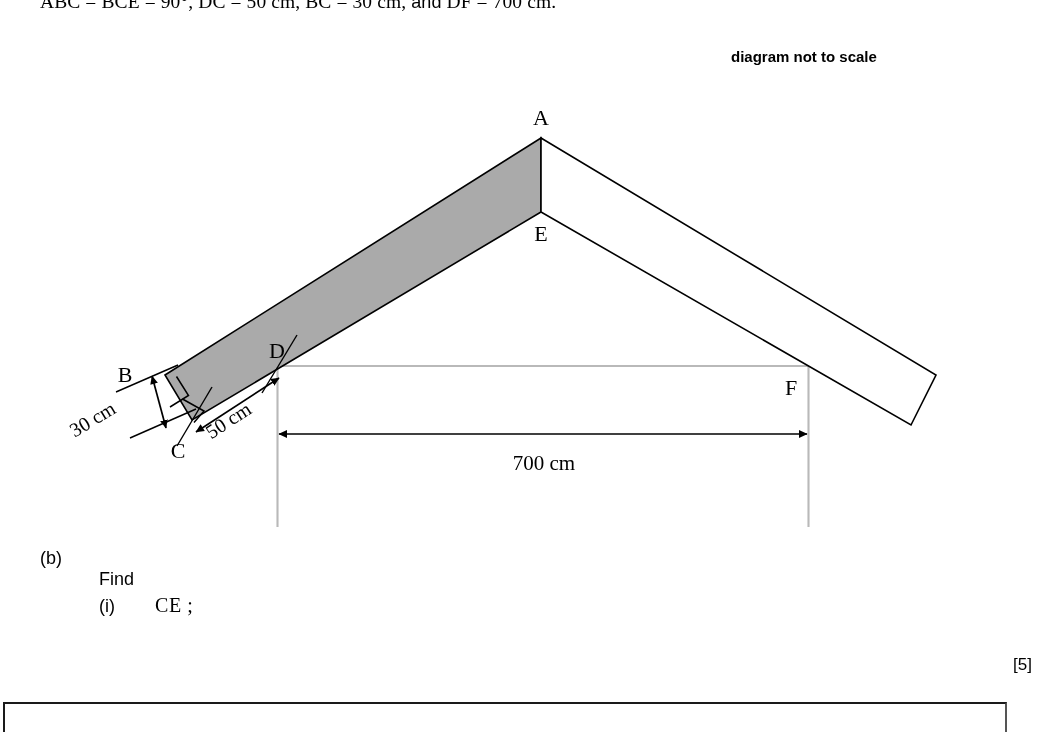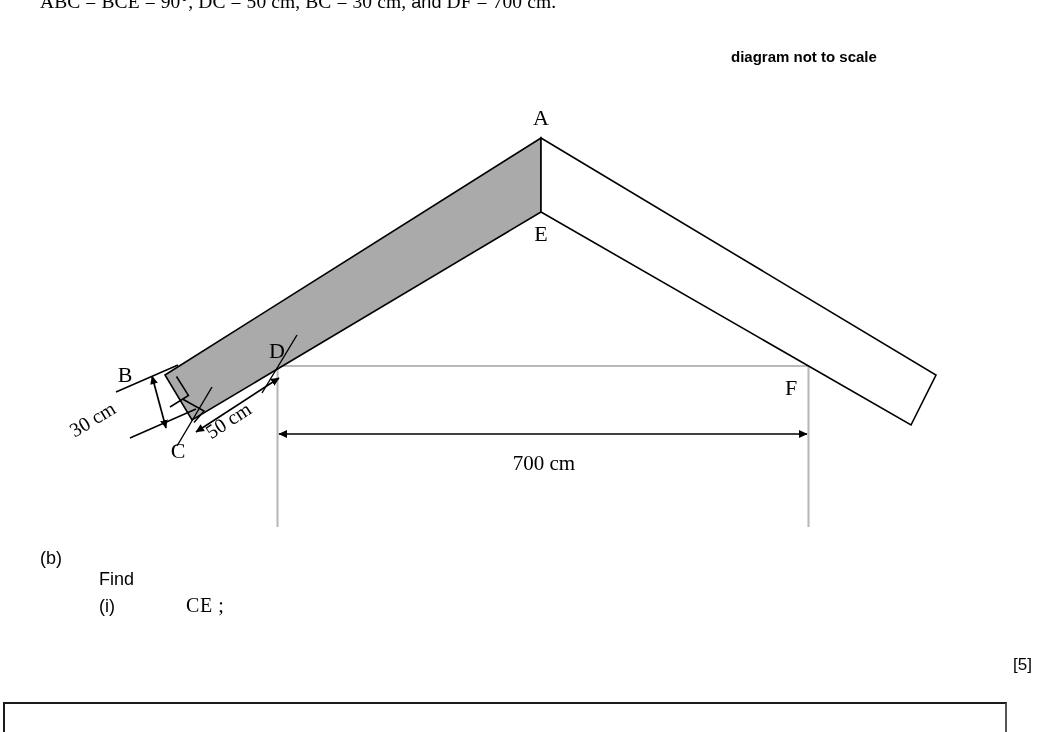--- a/index.html
+++ b/index.html
@@ -73,21 +73,20 @@
   .lbl-sans {
     position: absolute;
     font-family: "Liberation Sans", sans-serif;
     font-size: 18px;
   }
   .lbl-serif {
     position: absolute;
     font-family: "Liberation Serif", serif;
     font-size: 20px;
     letter-spacing: .6px;
-    margin-left: 31px;
   }
   .b-tag   { left: 40px;  top: 0; }
   .b-text  { left: 99px;  top: 0; margin-top: 21px; }
   .i-tag   { left: 99px;  top: 0; }
   .i-text  { left: 155px; top: -2px; }
   .ii-tag  { left: 99px;  top: 0; }
   .ii-text { left: 155px; top: -2px; }
 
   .marks {
     position: absolute;

